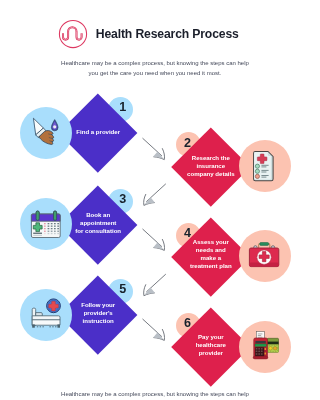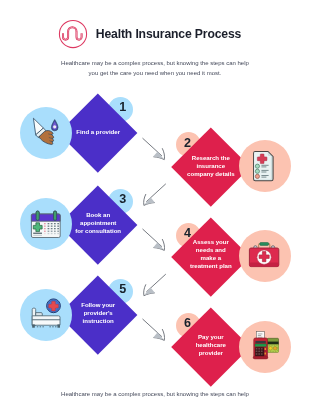--- a/index.html
+++ b/index.html
@@ -30,21 +30,21 @@
 
 <div class="page">
 
   <div class="logo">
     <svg viewBox="0 0 30 30" width="30" height="30">
       <circle cx="15" cy="15" r="13.6" fill="none" stroke="#DD3861" stroke-width="1.05"></circle>
       <path d="M5.0 14.2 v3.9 a2.55 2.55 0 0 0 5.1 0 v-5.6 a4.2 4.2 0 0 1 8.4 0 v5.6 a2.55 2.55 0 0 0 5.1 0 v-3.9" fill="none" stroke="#D83359" stroke-width="2.0" stroke-linecap="butt"></path>
       <path d="M5.0 14.2 v3.9 a2.55 2.55 0 0 0 5.1 0 v-5.6 a4.2 4.2 0 0 1 8.4 0 v5.6 a2.55 2.55 0 0 0 5.1 0 v-3.9" fill="none" stroke="#F29BB4" stroke-width="0.85" stroke-linecap="butt"></path>
     </svg>
   </div>
-  <div class="title">Health Insurance Process</div>
+  <div class="title">Health Research Process</div>
   <div class="sub">
     <div>Healthcare may be a complex process, but knowing the steps can help</div>
     <div>you get the care you need when you need it most.</div>
   </div>
   <div class="foot">Healthcare may be a complex process, but knowing the steps can help</div>
 
   <div class="arrows">
     <svg width="310" height="400" style="position:absolute;left:0;top:0;">
       <g fill="none" stroke="#666b73" stroke-width="0.9" stroke-linecap="round" stroke-linejoin="round">
         <g>

